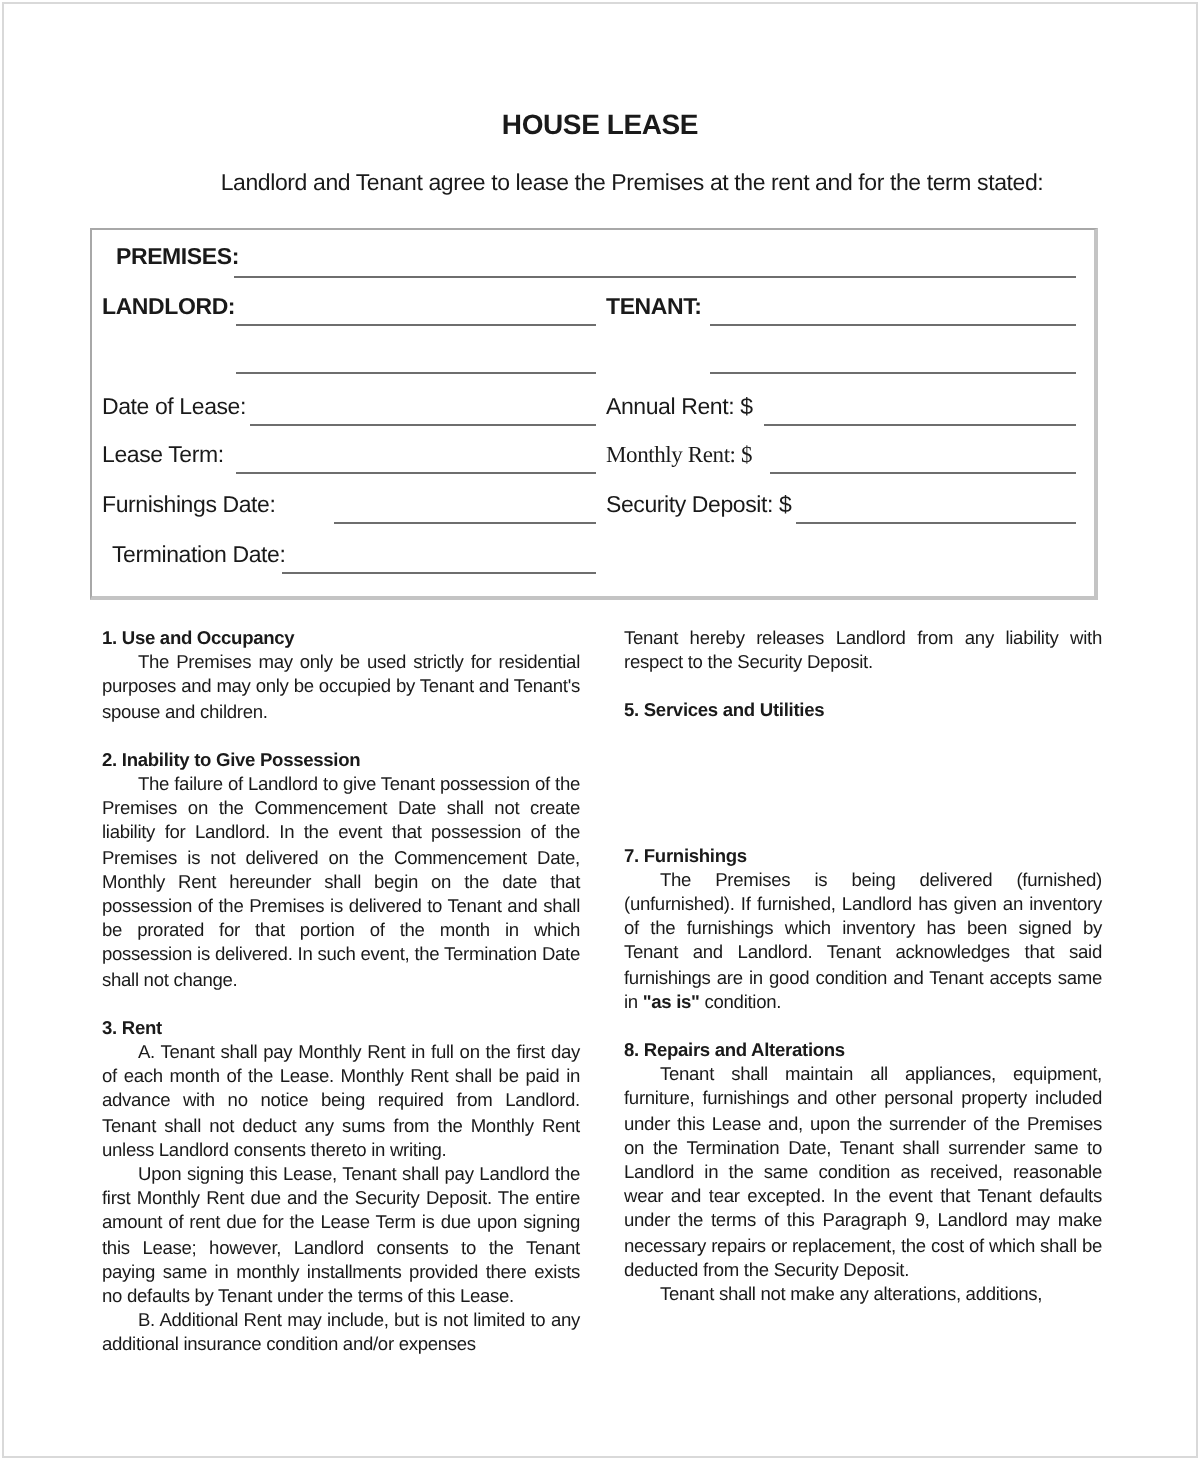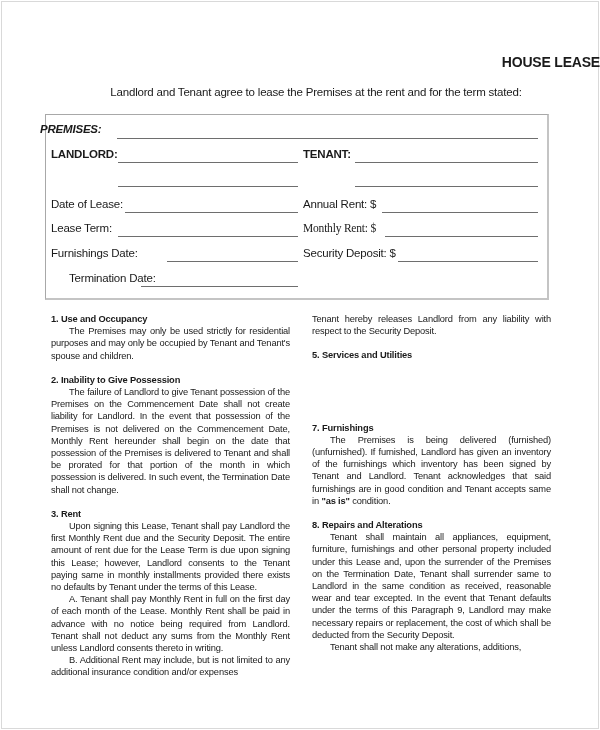--- a/index.html
+++ b/index.html
@@ -1,20 +1,20 @@
 <!DOCTYPE html>
 <html><head>
 <meta charset="utf-8">
 <style>
   html, body { margin: 0; padding: 0; background: #ffffff; }
   body { width: 600px; height: 730px; position: relative; overflow: hidden;
          font-family: "Liberation Sans", sans-serif; color: #1a1a1a; }
   .page { position: absolute; left: 1px; top: 1px; width: 596px; height: 726px;
           border: 1px solid #d9d9d9; background: #fff; }
-  .title { position: absolute; left: 0; width: 600px; top: 54px; text-align: right;
+  .title { position: absolute; left: 0; width: 600px; top: 54px; text-align: center;
            font-weight: bold; font-size: 14px; letter-spacing: -0.2px; }
   .subtitle { position: absolute; left: 16px; width: 600px; top: 86px; text-align: center;
               font-size: 11.5px; letter-spacing: -0.2px; }
   .form-box { position: absolute; left: 45px; top: 114px; width: 501px; height: 183px;
               border: 1px solid #a8a8a8; border-right: 2px solid #c4c4c4; border-bottom: 2px solid #c4c4c4; }
   .field { position: absolute; font-size: 11.5px; letter-spacing: -0.2px; white-space: nowrap; }
   .field.bold { font-weight: bold; }
   .line { position: absolute; height: 0; border-top: 1px solid #6e6e6e; }
   .col { position: absolute; top: 313px; width: 239px; font-size: 9.3px; line-height: 12.2px;
          text-align: justify; letter-spacing: -0.15px; }
@@ -30,21 +30,21 @@
 </head>
 <body>
 
 <div class="page"></div>
 
 <div class="title">HOUSE LEASE</div>
 <div class="subtitle">Landlord and Tenant agree to lease the Premises at the rent and for the term stated:</div>
 
 <div class="form-box"></div>
 
-<div class="field bold" style="left:40px; top:123px;font-style:italic;">PREMISES:</div>
+<div class="field bold" style="left:58px; top:123px;">PREMISES:</div>
 <div class="line" style="left:117px; top:138px; width:421px;"></div>
 
 <div class="field bold" style="left:51px; top:148px;">LANDLORD:</div>
 <div class="line" style="left:118px; top:162px; width:180px;"></div>
 <div class="field bold" style="left:303px; top:148px;">TENANT:</div>
 <div class="line" style="left:355px; top:162px; width:183px;"></div>
 <div class="line" style="left:118px; top:186px; width:180px;"></div>
 <div class="line" style="left:355px; top:186px; width:183px;"></div>
 
 <div class="field" style="left:51px; top:198px;">Date of Lease:</div>
@@ -55,33 +55,33 @@
 <div class="field" style="left:51px; top:222px;">Lease Term:</div>
 <div class="line" style="left:118px; top:236px; width:180px;"></div>
 <div class="field" style="left:303px; top:222px;font-family:Liberation Serif, serif;">Monthly Rent: $</div>
 <div class="line" style="left:385px; top:236px; width:153px;"></div>
 
 <div class="field" style="left:51px; top:247px;">Furnishings Date:</div>
 <div class="line" style="left:167px; top:261px; width:131px;"></div>
 <div class="field" style="left:303px; top:247px;">Security Deposit: $</div>
 <div class="line" style="left:398px; top:261px; width:140px;"></div>
 
-<div class="field" style="left:69px; top:272px;">Termination Date:</div>
+<div class="field" style="left:56px; top:272px;">Termination Date:</div>
 <div class="line" style="left:141px; top:286px; width:157px;"></div>
 
 <div class="col left">
   <p class="sec-head">1.  Use and Occupancy</p>
   <p class="para">The Premises may only be used strictly for residential purposes and may only be occupied by Tenant and Tenant's spouse and children.</p>
   <div class="gap"></div>
   <p class="sec-head">2.  Inability to Give Possession</p>
   <p class="para">The failure of Landlord to give Tenant possession of the Premises on the Commencement Date shall not create liability for Landlord.  In the event that possession of the Premises is not delivered on the Commencement Date, Monthly Rent hereunder shall begin on the date that possession of the Premises is delivered to Tenant and shall be prorated for that portion of the month in which possession is delivered.  In such event, the Termination Date shall not change.</p>
   <div class="gap"></div>
   <p class="sec-head">3.  Rent</p>
+  <p class="para">A.    Tenant shall pay Monthly Rent in full on the first day of each month of the Lease.  Monthly Rent shall be paid in advance with no notice being required from Landlord.  Tenant shall not deduct any sums from the Monthly Rent unless Landlord consents thereto in writing.</p>
   <p class="para">Upon signing this Lease, Tenant shall pay Landlord the first Monthly Rent due and the Security Deposit.  The entire amount of rent due for the Lease Term is due upon signing this Lease; however, Landlord consents to the Tenant paying same in monthly installments provided there exists no defaults by Tenant under the terms of this Lease.</p>
-  <p class="para">A.    Tenant shall pay Monthly Rent in full on the first day of each month of the Lease.  Monthly Rent shall be paid in advance with no notice being required from Landlord.  Tenant shall not deduct any sums from the Monthly Rent unless Landlord consents thereto in writing.</p>
   <p class="para">B.    Additional Rent may include, but is not limited to any additional insurance condition and/or expenses</p>
 </div>
 
 <div class="col right">
   <p class="para noindent">Tenant hereby releases Landlord from any liability with respect to the Security Deposit.</p>
   <div class="gap"></div>
   <p class="sec-head">5.  Services and Utilities</p>
   <div class="gap-lg"></div>
   <p class="sec-head">7.  Furnishings</p>
   <p class="para"><span>The Premises is being delivered (furnished) (unfurnished).  If furnished, Landlord has given an inventory of the furnishings which inventory has been signed by Tenant and Landlord.  Tenant acknowledges that said furnishings are in good condition and Tenant accepts same in </span><span class="b">"as is"</span><span> condition.</span></p>

